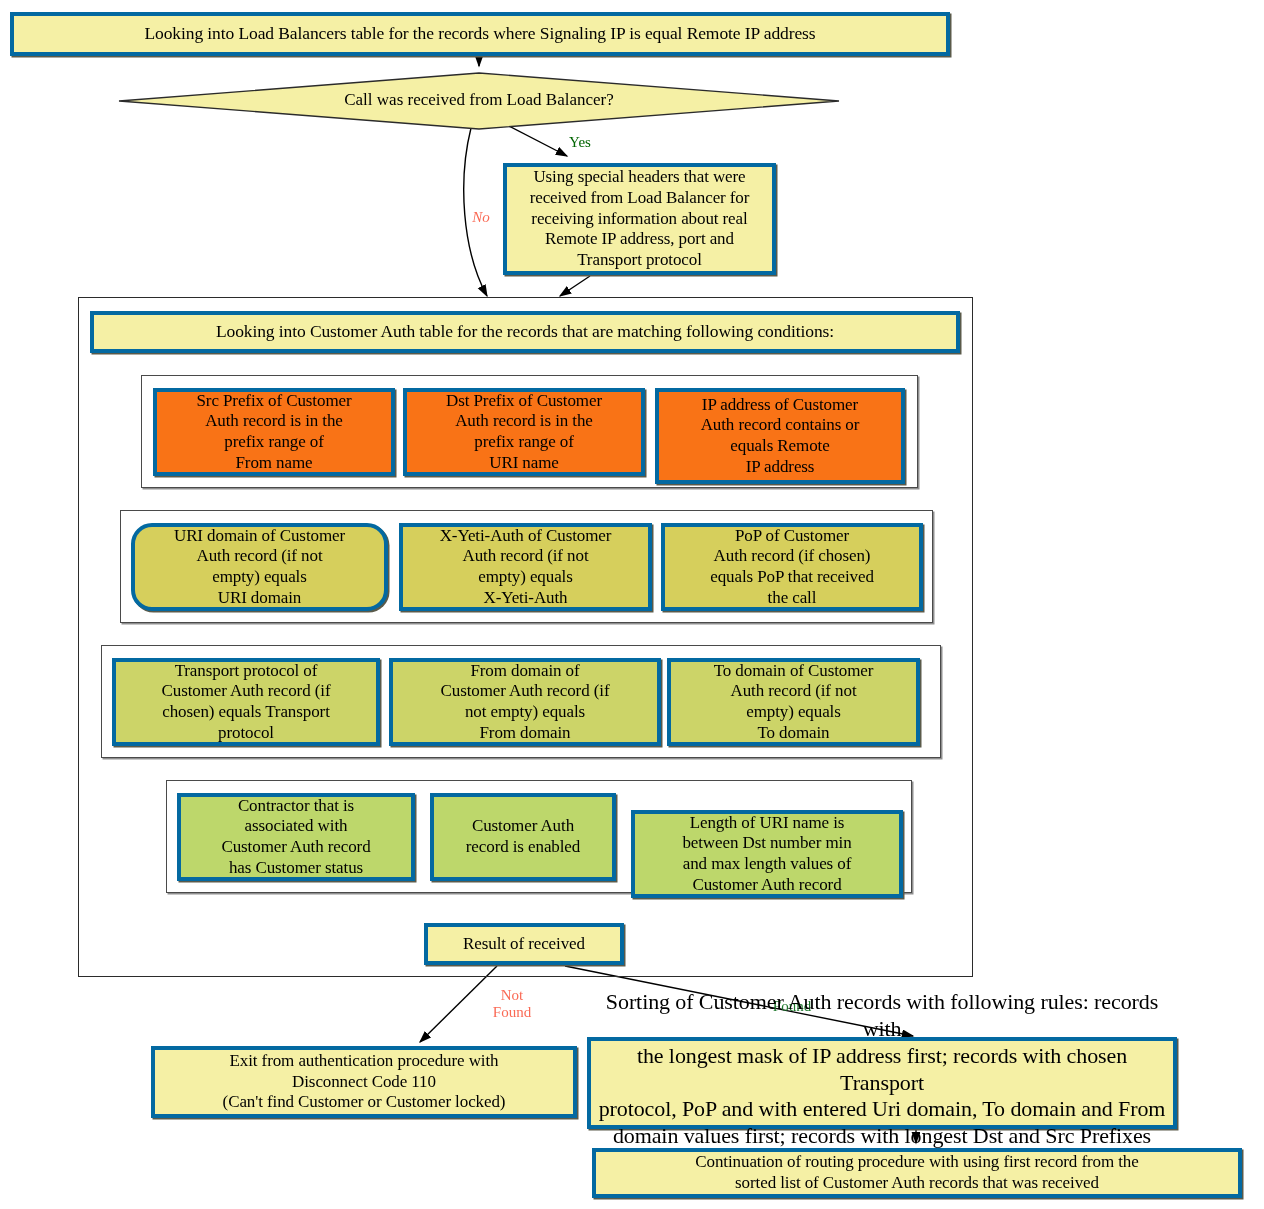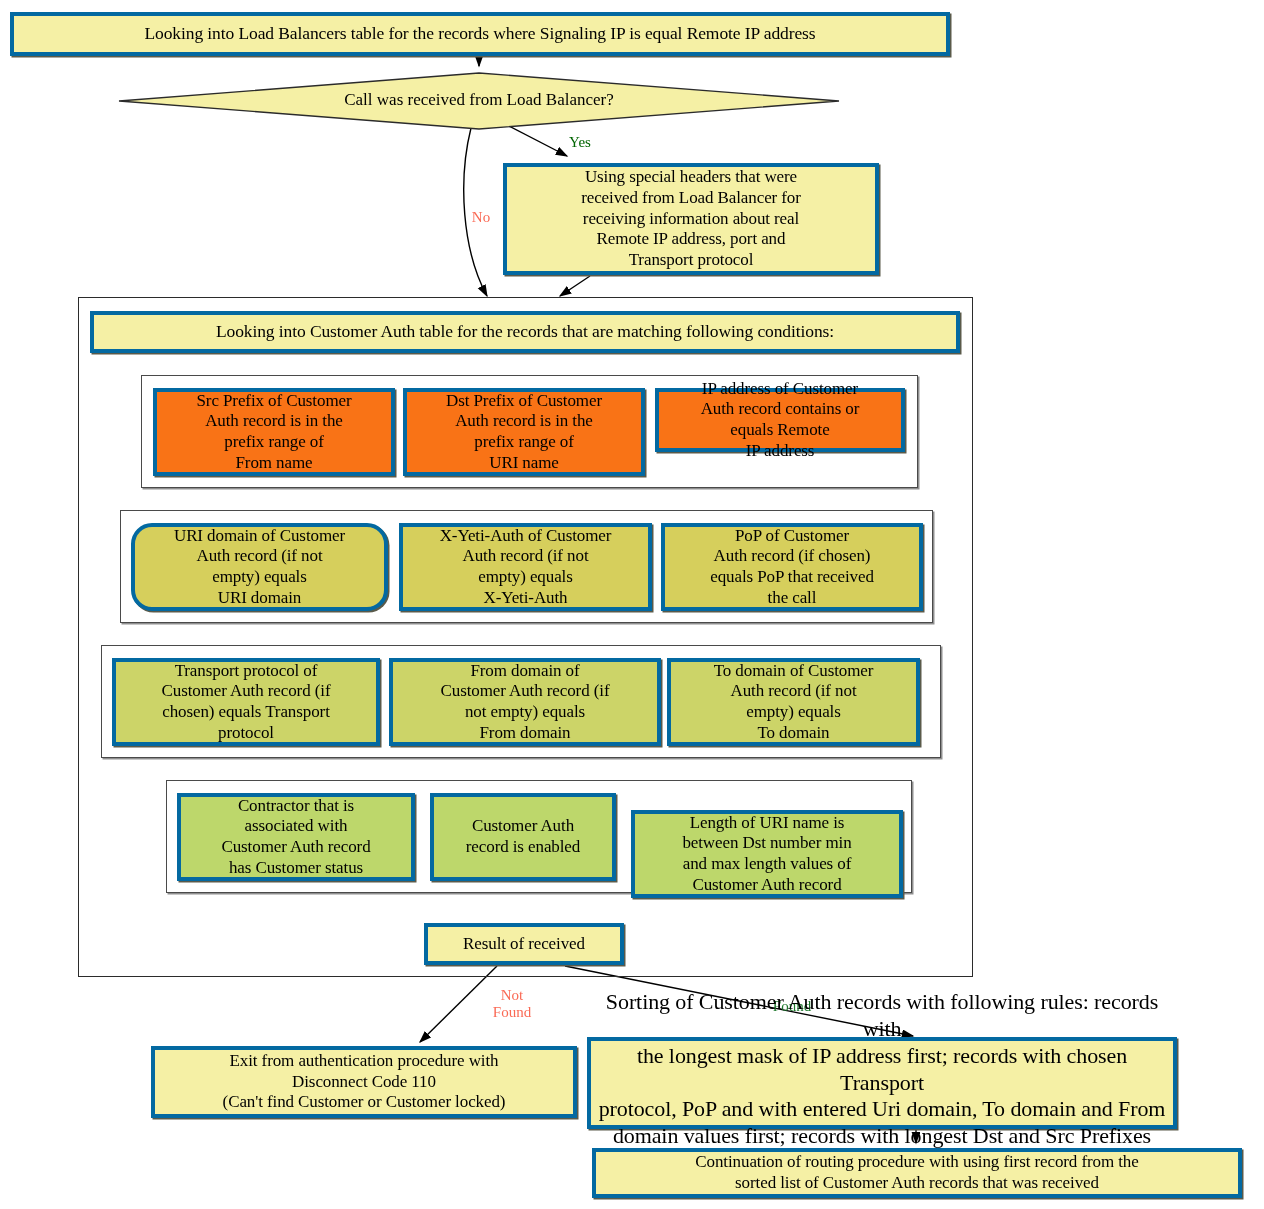--- a/index.html
+++ b/index.html
@@ -114,43 +114,43 @@
 
   <div class="node yellow" style="left:10px; top:12px; width:940px; height:44px; font-size:17.5px;">Looking into Load Balancers table for the records where Signaling IP is equal Remote IP address</div>
 
   <div class="diamond-wrap" style="left:118px; top:72px; width:722px; height:58px;">
     <svg width="722" height="58" viewBox="0 0 722 58" xmlns="http://www.w3.org/2000/svg">
       <polygon points="361,1 721,29 361,57 1,29" fill="#F5F0A5" stroke="#2b2b2b" stroke-width="1.4"></polygon>
     </svg>
     <div class="diamond-label" style="top:18px;">Call was received from Load Balancer?</div>
   </div>
 
-  <div class="node yellow" style="left:503px; top:163px; width:376px; height:112px; flex-direction:column;">Using special headers that were
+  <div class="node yellow" style="left:503px; top:163px; width:273px; height:112px; flex-direction:column;">Using special headers that were
 received from Load Balancer for
 receiving information about real
 Remote IP address, port and
 Transport protocol</div>
 
   <div class="edge-label yes" style="left:560px; top:134px; width:40px;">Yes</div>
-  <div class="edge-label no" style="left:467px; top:209px; width:28px;">No</div>
+  <div class="edge-label no" style="left:467px; top:209px; width:28px;font-style:italic;">No</div>
 
   <div class="cluster" style="left:78px; top:297px; width:895px; height:680px;"></div>
 
   <div class="node yellow" style="left:90px; top:311px; width:870px; height:42px; font-size:17.5px;">Looking into Customer Auth table for the records that are matching following conditions:</div>
 
   <div class="cluster inner" style="left:141px; top:375px; width:777px; height:113px;"></div>
   <div class="node orange" style="left:153px; top:388px; width:242px; height:88px; flex-direction:column;">Src Prefix of Customer
 Auth record is in the
 prefix range of
 From name</div>
   <div class="node orange" style="left:403px; top:388px; width:242px; height:88px; flex-direction:column;">Dst Prefix of Customer
 Auth record is in the
 prefix range of
 URI name</div>
-  <div class="node orange" style="left:655px; top:388px; width:250px; height:64px; flex-direction:column;">IP address of Customer
+  <div class="node orange" style="left:655px; top:388px; width:250px; height:96px; flex-direction:column;">IP address of Customer
 Auth record contains or
 equals Remote
 IP address</div>
 
   <div class="cluster inner" style="left:120px; top:510px; width:813px; height:113px;"></div>
   <div class="node khaki" style="left:131px; top:523px; width:257px; height:88px; flex-direction:column;border-radius:21px;">URI domain of Customer
 Auth record (if not
 empty) equals
 URI domain</div>
   <div class="node khaki" style="left:399px; top:523px; width:253px; height:88px; flex-direction:column;">X-Yeti-Auth of Customer

